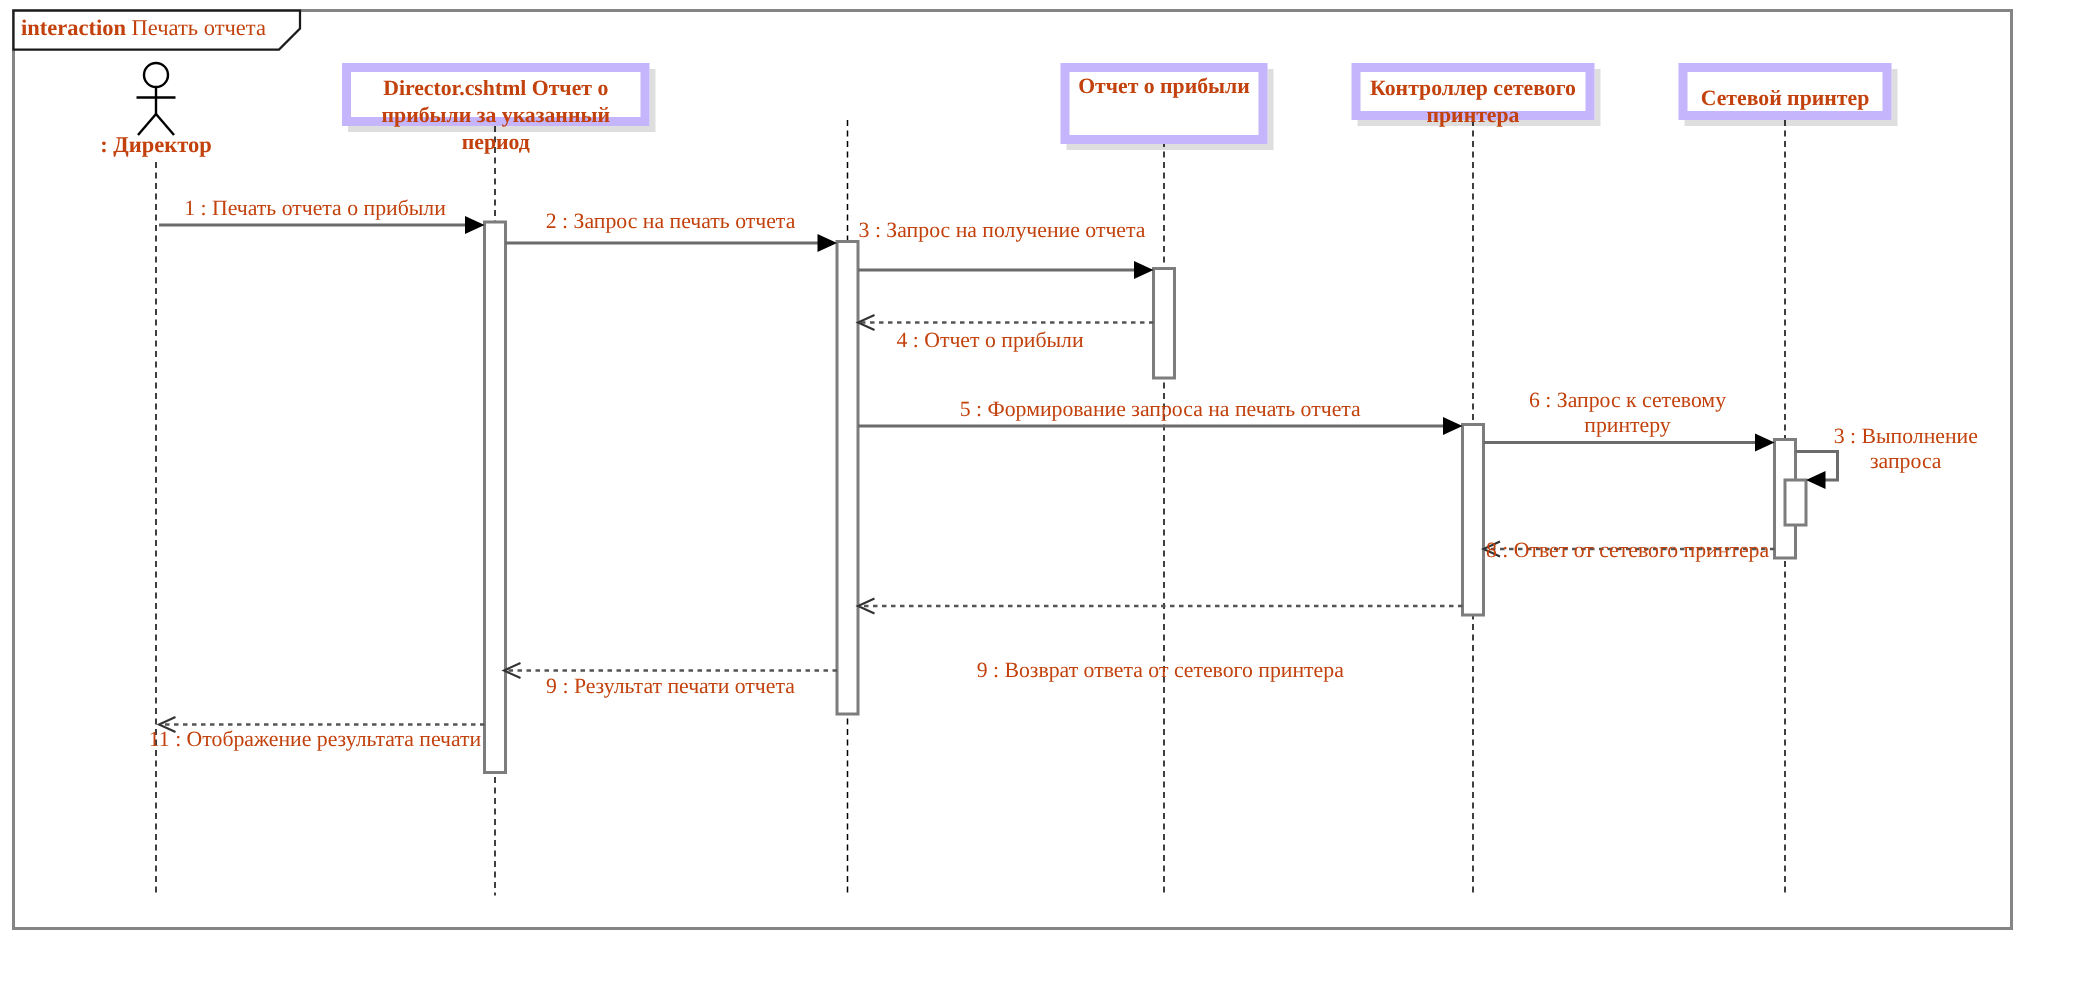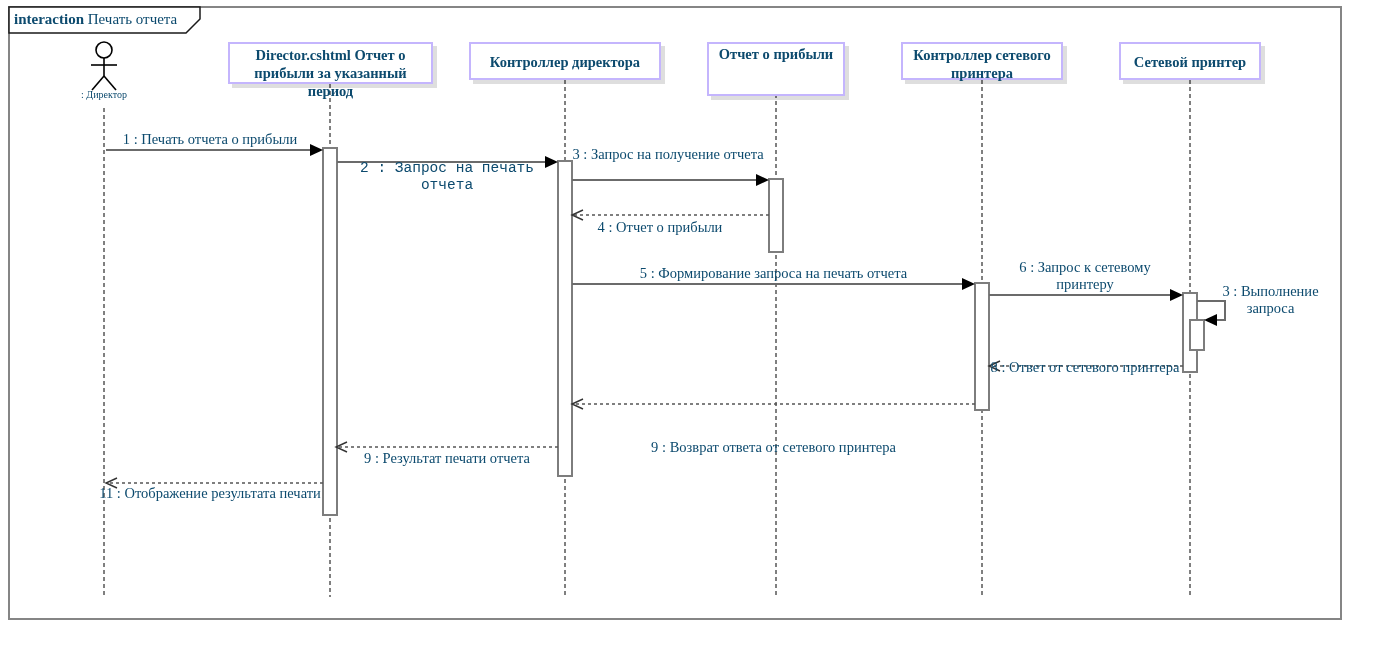--- a/index.html
+++ b/index.html
@@ -1,46 +1,46 @@
 <!DOCTYPE html>
 <html><head>
 <meta charset="utf-8">
 <style>
   html,body{margin:0;padding:0;background:#fff;}
   .canvas{
     position:relative;
     width:1389px;height:661px;
     background:#ffffff;
     font-family:"Liberation Serif","DejaVu Serif",serif;
-    color:#0c4a6e;
+    color:#c2410c;
     overflow:hidden;
   }
   .canvas svg{position:absolute;left:0;top:0;}
   .frame-label-text{
     position:absolute;left:14px;top:9px;width:180px;
     font-size:15px;line-height:20px;white-space:nowrap;
   }
   .frame-label-text .kw{font-weight:bold;}
   .head-box{
     position:absolute;
     background:#ffffff;
-    border:2px solid #c4b5fd;
+    border:6px solid #c4b5fd;
     box-shadow:4px 4px 0 rgba(0,0,0,0.13);
     font-weight:bold;font-size:14.5px;line-height:18px;
     text-align:center;
     display:flex;align-items:flex-start;justify-content:center;
     padding-top:2px;
     box-sizing:border-box;
     overflow:visible;
     z-index:2;
   }
   .head-box .inner{width:100%;}
   .actor-label{
     position:absolute;left:54px;top:89px;width:100px;
-    font-weight:normal;font-size:10px;text-align:center;
+    font-weight:bold;font-size:15px;text-align:center;
   }
   .msg{
     position:absolute;
     font-size:14.5px;line-height:17px;text-align:center;
     z-index:3;
   }
 </style>
 </head>
 <body>
 
@@ -113,35 +113,32 @@
   <div class="frame-label-text">
     <span class="kw">interaction</span>
     <span>Печать отчета</span>
   </div>
 
   <div class="actor-label">: Директор</div>
 
   <div class="head-box" style="left:228px;top:42px;width:205px;height:42px;">
     <div class="inner">Director.cshtml Отчет о прибыли за указанный период</div>
   </div>
-  <div class="head-box" style="left:469px;top:42px;width:192px;height:38px;padding-top:9px;">
-    <div class="inner">Контроллер директора</div>
-  </div>
   <div class="head-box" style="left:707px;top:42px;width:138px;height:54px;padding-top:1px;">
     <div class="inner">Отчет о прибыли</div>
   </div>
   <div class="head-box" style="left:1119px;top:42px;width:142px;height:38px;padding-top:9px;">
     <div class="inner">Сетевой принтер</div>
   </div>
   <div class="head-box" style="left:901px;top:42px;width:162px;height:38px;">
     <div class="inner">Контроллер сетевого принтера</div>
   </div>
 
   <div class="msg" style="left:100px;top:131px;width:220px;">1 : Печать отчета о прибыли</div>
-  <div class="msg" style="left:336px;top:160px;width:222px;font-family:Liberation Mono, monospace;">2 : Запрос на печать отчета</div>
+  <div class="msg" style="left:336px;top:140px;width:222px;">2 : Запрос на печать отчета</div>
   <div class="msg" style="left:568px;top:146px;width:200px;">3 : Запрос на получение отчета</div>
   <div class="msg" style="left:572px;top:219px;width:176px;">4 : Отчет о прибыли</div>
   <div class="msg" style="left:572px;top:265px;width:403px;">5 : Формирование запроса на печать отчета</div>
   <div class="msg" style="left:989px;top:259px;width:192px;">6 : Запрос к сетевому принтеру</div>
   <div class="msg" style="left:1208px;top:283px;width:125px;">3 : Выполнение запроса</div>
   <div class="msg" style="left:989px;top:359px;width:192px;">8 : Ответ от сетевого принтера</div>
   <div class="msg" style="left:572px;top:407px;width:403px;margin-top:32px;">9 : Возврат ответа от сетевого принтера</div>
   <div class="msg" style="left:336px;top:450px;width:222px;">9 : Результат печати отчета</div>
   <div class="msg" style="left:90px;top:485px;width:240px;">11 : Отображение результата печати</div>
 

